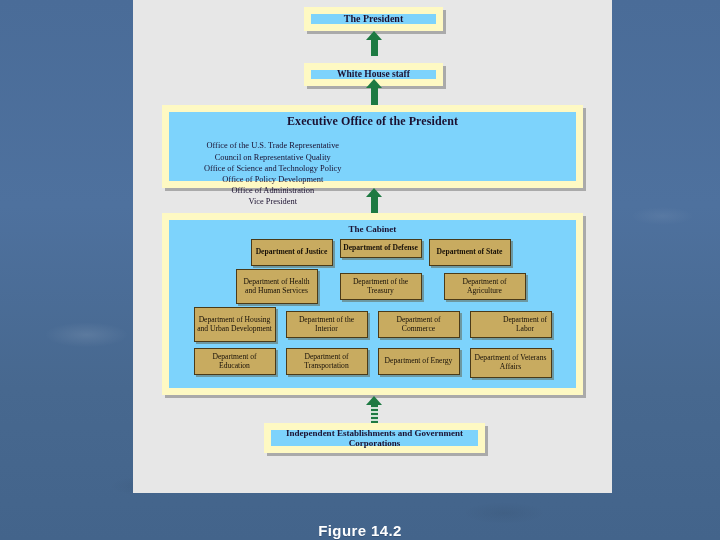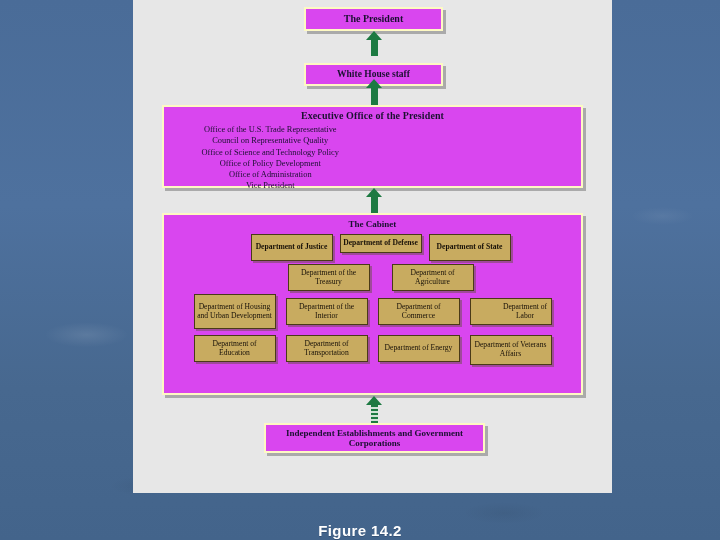--- a/index.html
+++ b/index.html
@@ -27,22 +27,22 @@
   #panel {
     position: absolute;
     left: 133px; top: 0px;
     width: 479px; height: 493px;
     background: #e7e7e7;
   }
 
   
   .node {
     position: absolute;
-    background: #d946ef;
-    border: 2px solid #fef9c3;
+    background: #7dd3fc;
+    border: 7px solid #fef9c3;
     box-shadow: 3px 3px 0 rgba(120,120,120,0.55);
     box-sizing: border-box;
     display: flex;
     flex-direction: column;
     justify-content: center;
     color: #1a1030;
     text-align: center;
     line-height: 1.12;
   }
 
@@ -55,22 +55,22 @@
     font-size: 9.5px; font-weight: bold;
   }
 
   
   #eop {
     left: 162px; top: 105px; width: 421px; height: 83px;
     padding: 3px 4px 4px;
     justify-content: flex-start;
   }
   #eop .title {
-    font-size: 10px; font-weight: bold; letter-spacing: .1px;
-    margin-bottom: 3px;
+    font-size: 12px; font-weight: bold; letter-spacing: .1px;
+    margin-bottom: 12px;
   }
   #eop .cols {
     display: flex; width: 100%; justify-content: space-between;
   }
   #eop .col {
     width: 50%;
     display: flex; flex-direction: column; align-items: center;
     font-size: 8.4px; line-height: 1.33;
   }
 
@@ -215,20 +215,21 @@
   <div class="title">The Cabinet</div>
   <div class="cab-grid">
 
     <div class="cab-row row1" style="gap:6px; margin-left:16px;font-weight:bold;">
       <div class="dept" style="width:82px;height:27px;">Department of Justice</div>
       <div class="dept" style="width:82px;height:19px;">Department of Defense</div>
       <div class="dept" style="width:82px;height:27px;">Department of State</div>
     </div>
 
     <div class="cab-row row2" style="gap:22px; margin-left:16px;">
+      <div class="dept" style="width:82px;height:35px;">Department of Health and Human Services</div>
       <div class="dept" style="width:82px;height:27px;align-self:center;">Department of the Treasury</div>
       <div class="dept" style="width:82px;height:27px;align-self:center;">Department of Agriculture</div>
     </div>
 
     <div class="cab-row row3" style="gap:10px; margin-left:0px;">
       <div class="dept" style="width:82px;height:35px;">Department of Housing and Urban Development</div>
       <div class="dept" style="width:82px;height:27px;align-self:center;">Department of the Interior</div>
       <div class="dept" style="width:82px;height:27px;align-self:center;">Department of Commerce</div>
       <div class="dept" style="width:82px;height:27px;align-self:center;padding-left:31px;">Department of Labor</div>
     </div>

